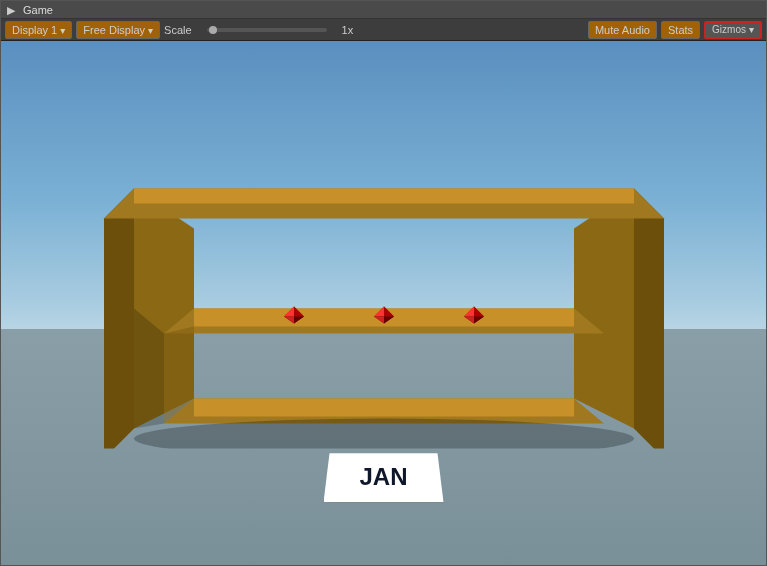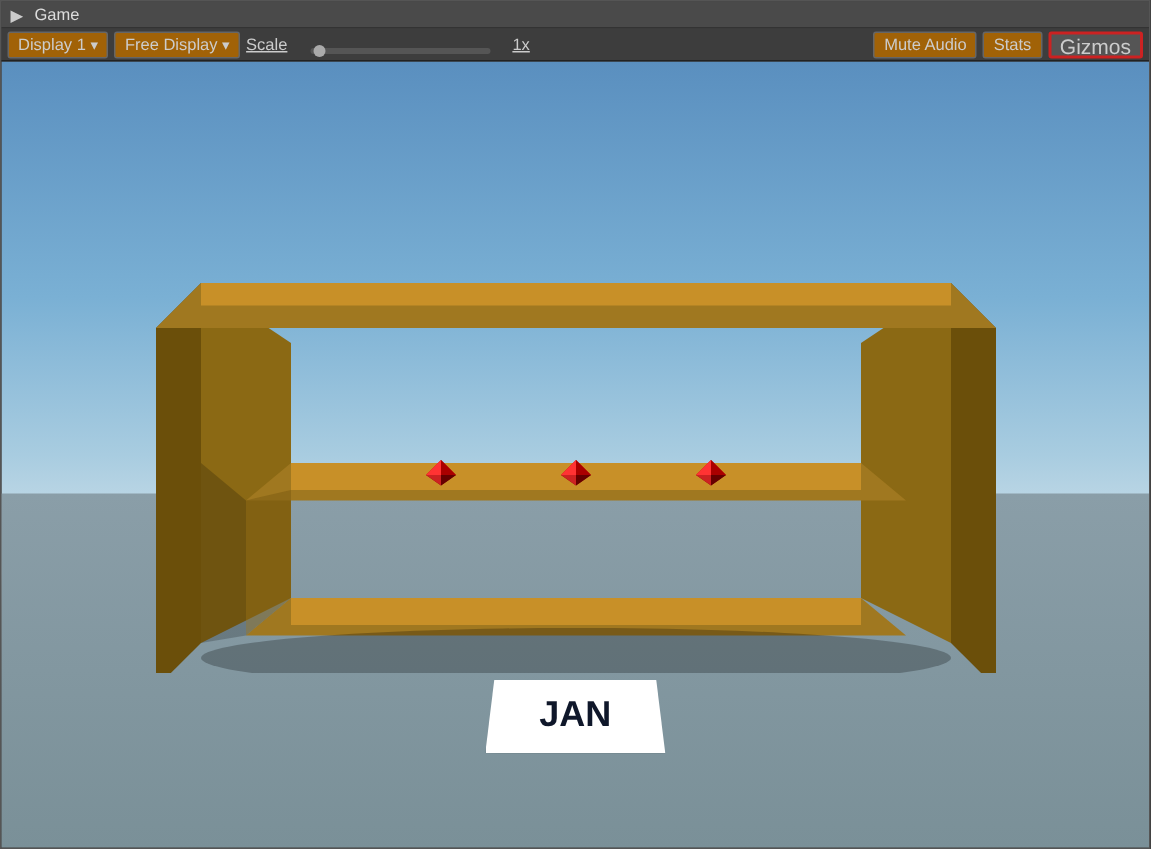--- a/index.html
+++ b/index.html
@@ -62,25 +62,24 @@
       padding: 0 6px;
       display: flex;
       align-items: center;
       gap: 3px;
       cursor: pointer;
       white-space: nowrap;
     }
 
     .scale-container {
       display: flex;
-      align-items: flex-end;
+      align-items: center;
       gap: 15px;
       color: #ccc;
       font-size: 11px;
-      text-decoration: underline;
     }
 
     .scale-slider {
       width: 120px;
       height: 4px;
       background: #555;
       border-radius: 2px;
       position: relative;
     }
 
@@ -97,27 +96,26 @@
     .toolbar-spacer {
       flex: 1;
     }
 
     .gizmos-btn {
       height: 18px;
       background: #555;
       border: 2px solid #cc2222;
       border-radius: 2px;
       color: #ccc;
-      font-size: 14px;
+      font-size: 10px;
       padding: 0 6px;
       display: flex;
       align-items: center;
       gap: 3px;
       cursor: pointer;
-      flex-direction: column;
     }
 
     
     .viewport {
       flex: 1;
       position: relative;
       overflow: hidden;
     }
 
     

